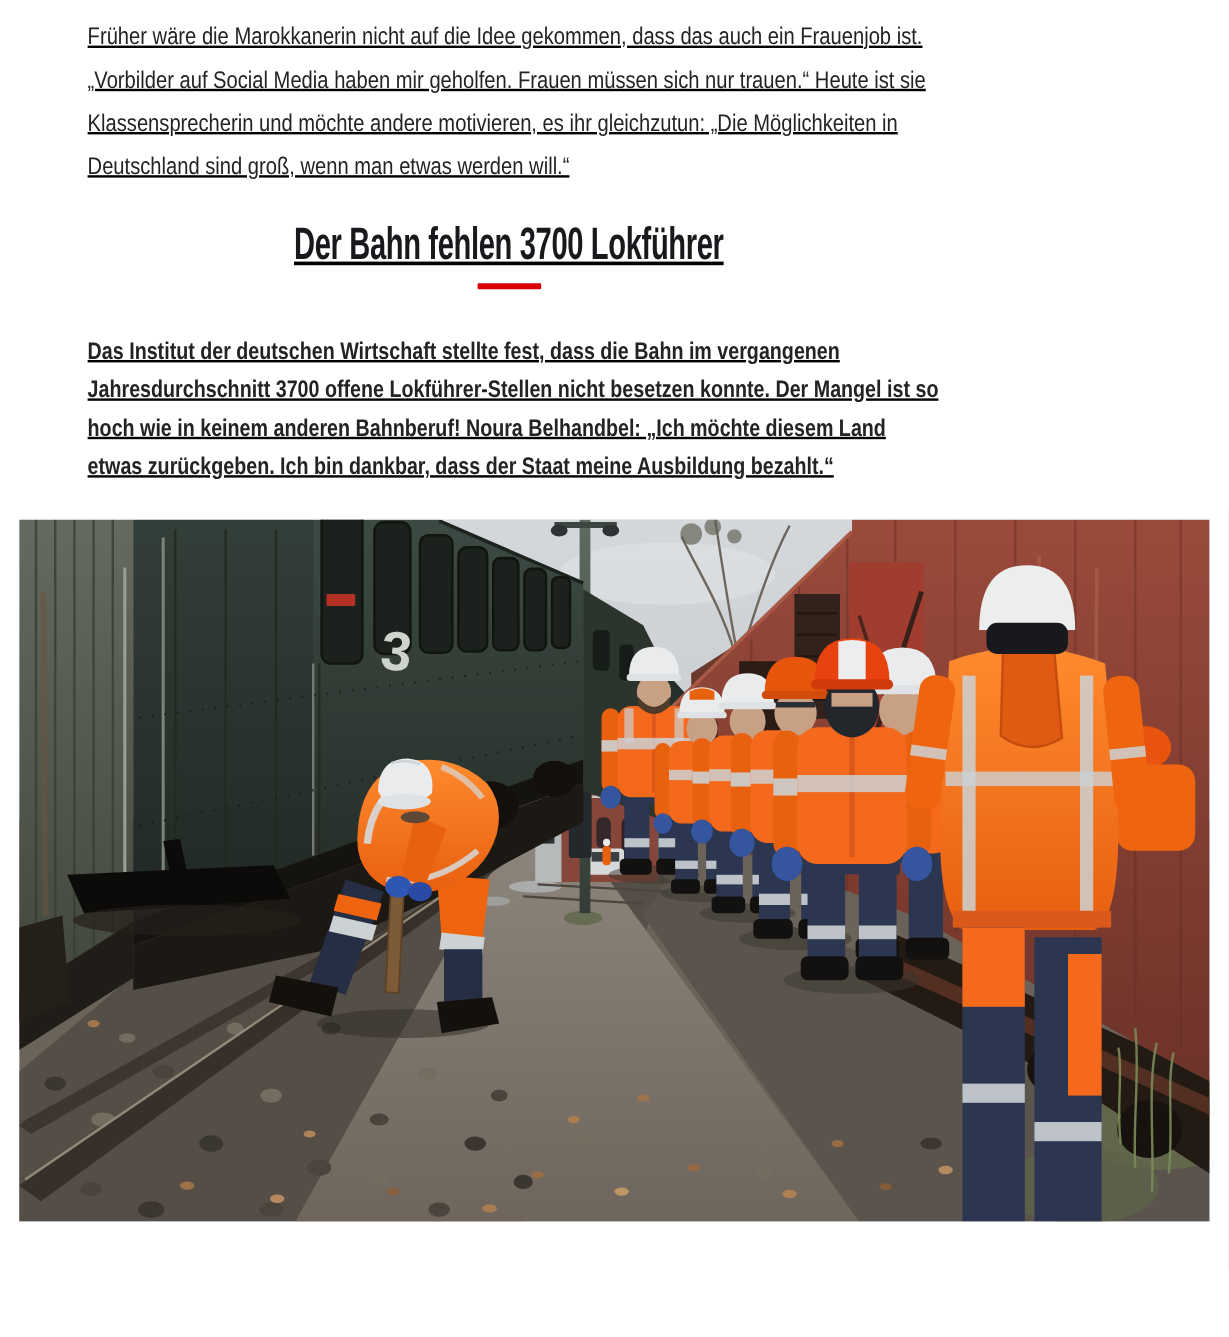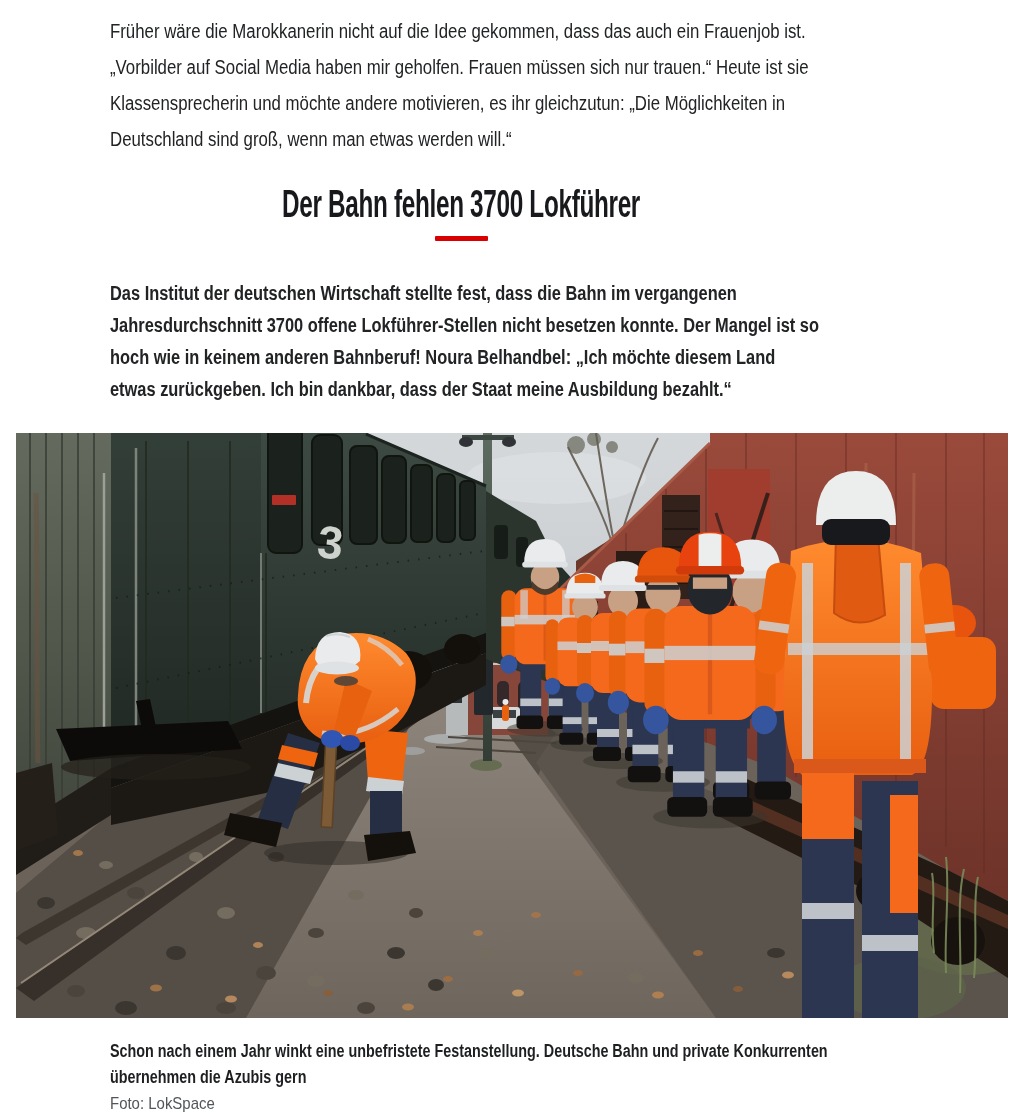--- a/index.html
+++ b/index.html
@@ -2,21 +2,21 @@
 <html><head>
 <meta charset="utf-8">
 <style>
   html,body{margin:0;padding:0;}
   body{
     width:1024px;height:1114px;overflow:hidden;background:#ffffff;
     font-family:"Liberation Sans","DejaVu Sans",sans-serif;
     -webkit-font-smoothing:antialiased;
   }
   .article{position:relative;width:1024px;height:1114px;}
-  .content{margin-left:110px;width:702px;}
+  .content{margin-left:73px;width:702px;text-decoration:underline;}
 
   .lead{
     margin:13px 0 0;font-size:20px;line-height:36px;color:#212325;
     white-space:pre;transform:scaleX(.84);transform-origin:0 0;width:840px;
   }
   .headline{
     margin:27px 0 0;font-size:38px;line-height:40px;font-weight:bold;color:#17191c;
     text-align:center;white-space:nowrap;transform:scaleX(.64);transform-origin:50% 0;
     letter-spacing:-.5px;
   }
@@ -513,18 +513,13 @@
         <ellipse cx="330" cy="248" rx="12" ry="5" fill="#5f4735"></ellipse>
         <ellipse cx="316" cy="306" rx="11" ry="9" fill="#2f55b5"></ellipse>
         <ellipse cx="334" cy="310" rx="10" ry="8" fill="#2a4aa5"></ellipse>
         <path d="M299,226 Q300,199 324,199 Q347,201 344,228 Q332,239 316,239 Q302,235 299,226 Z" fill="#e9ebec"></path>
         <ellipse cx="321" cy="235" rx="22" ry="6.5" fill="#dfe2e4"></ellipse>
         <path d="M310,203 Q322,199 334,204" stroke="#cfd3d5" stroke-width="2" fill="none"></path>
       </g>
     </svg>
   </figure>
 
-  <div class="content">
-    <p class="caption">Schon nach einem Jahr winkt eine unbefristete Festanstellung. Deutsche Bahn und private Konkurrenten
-übernehmen die Azubis gern</p>
-    <p class="credit">Foto: LokSpace</p>
-  </div>
 </div>
 
 </body></html>

